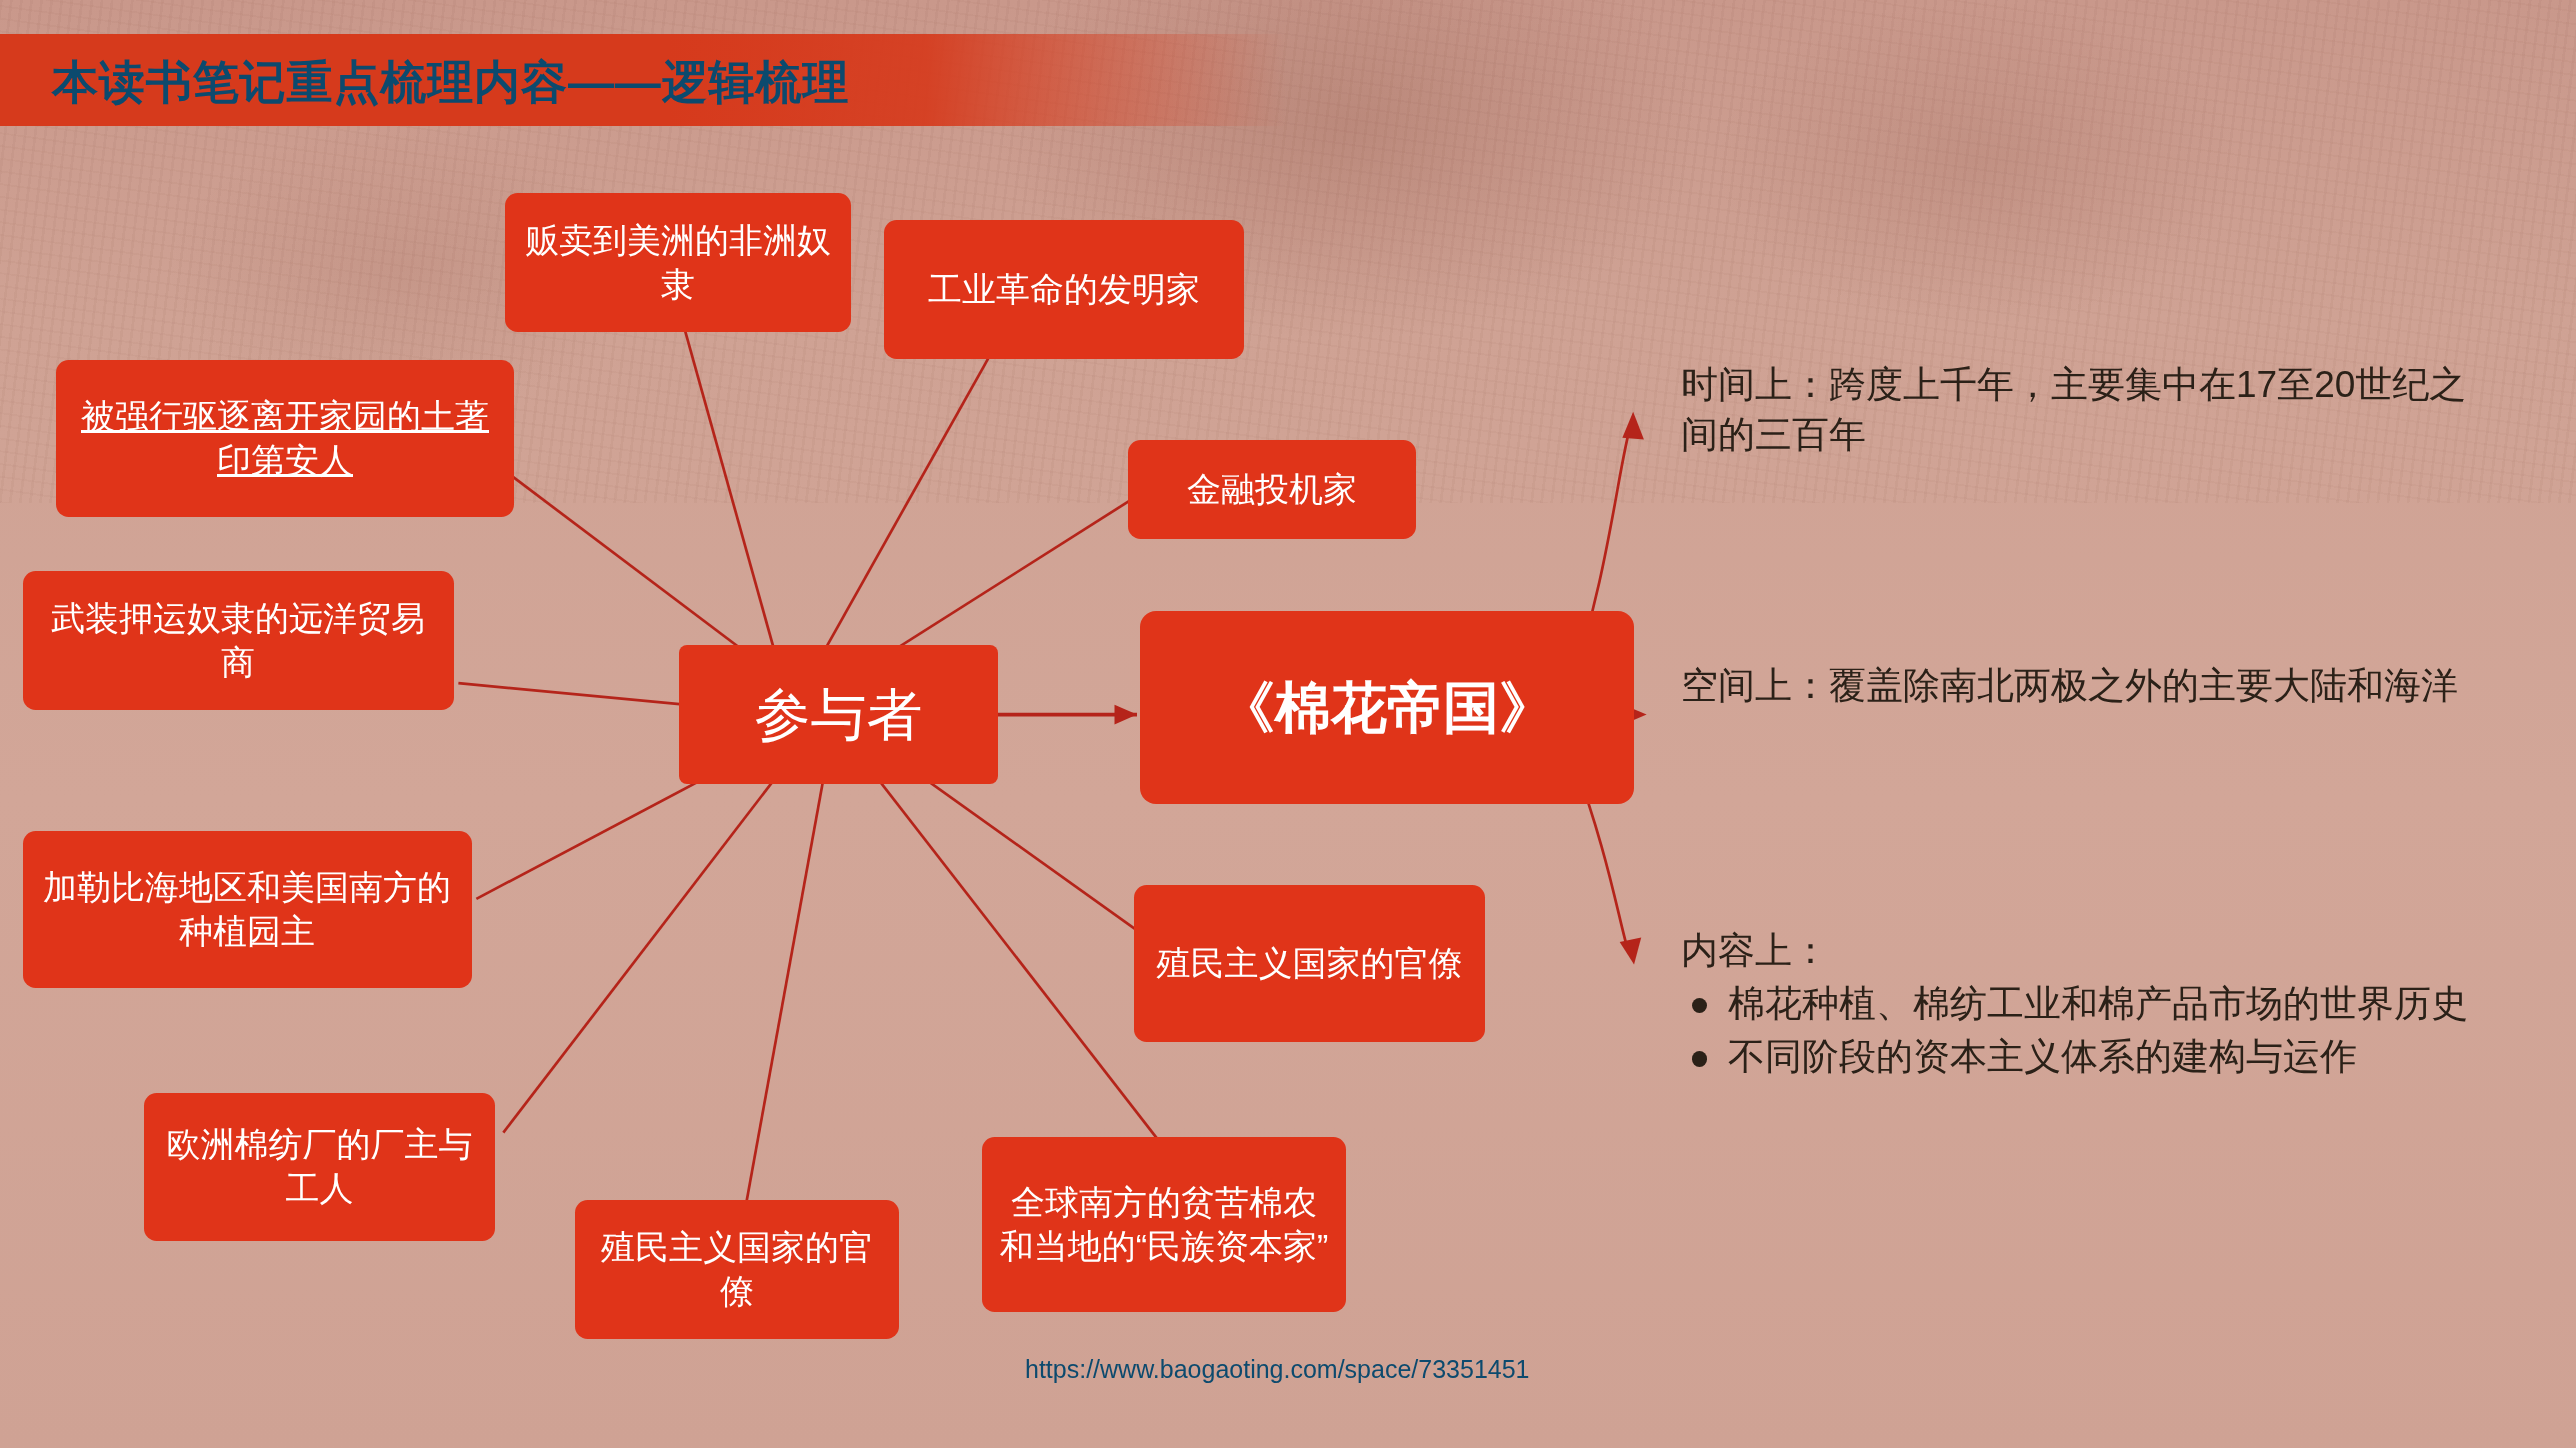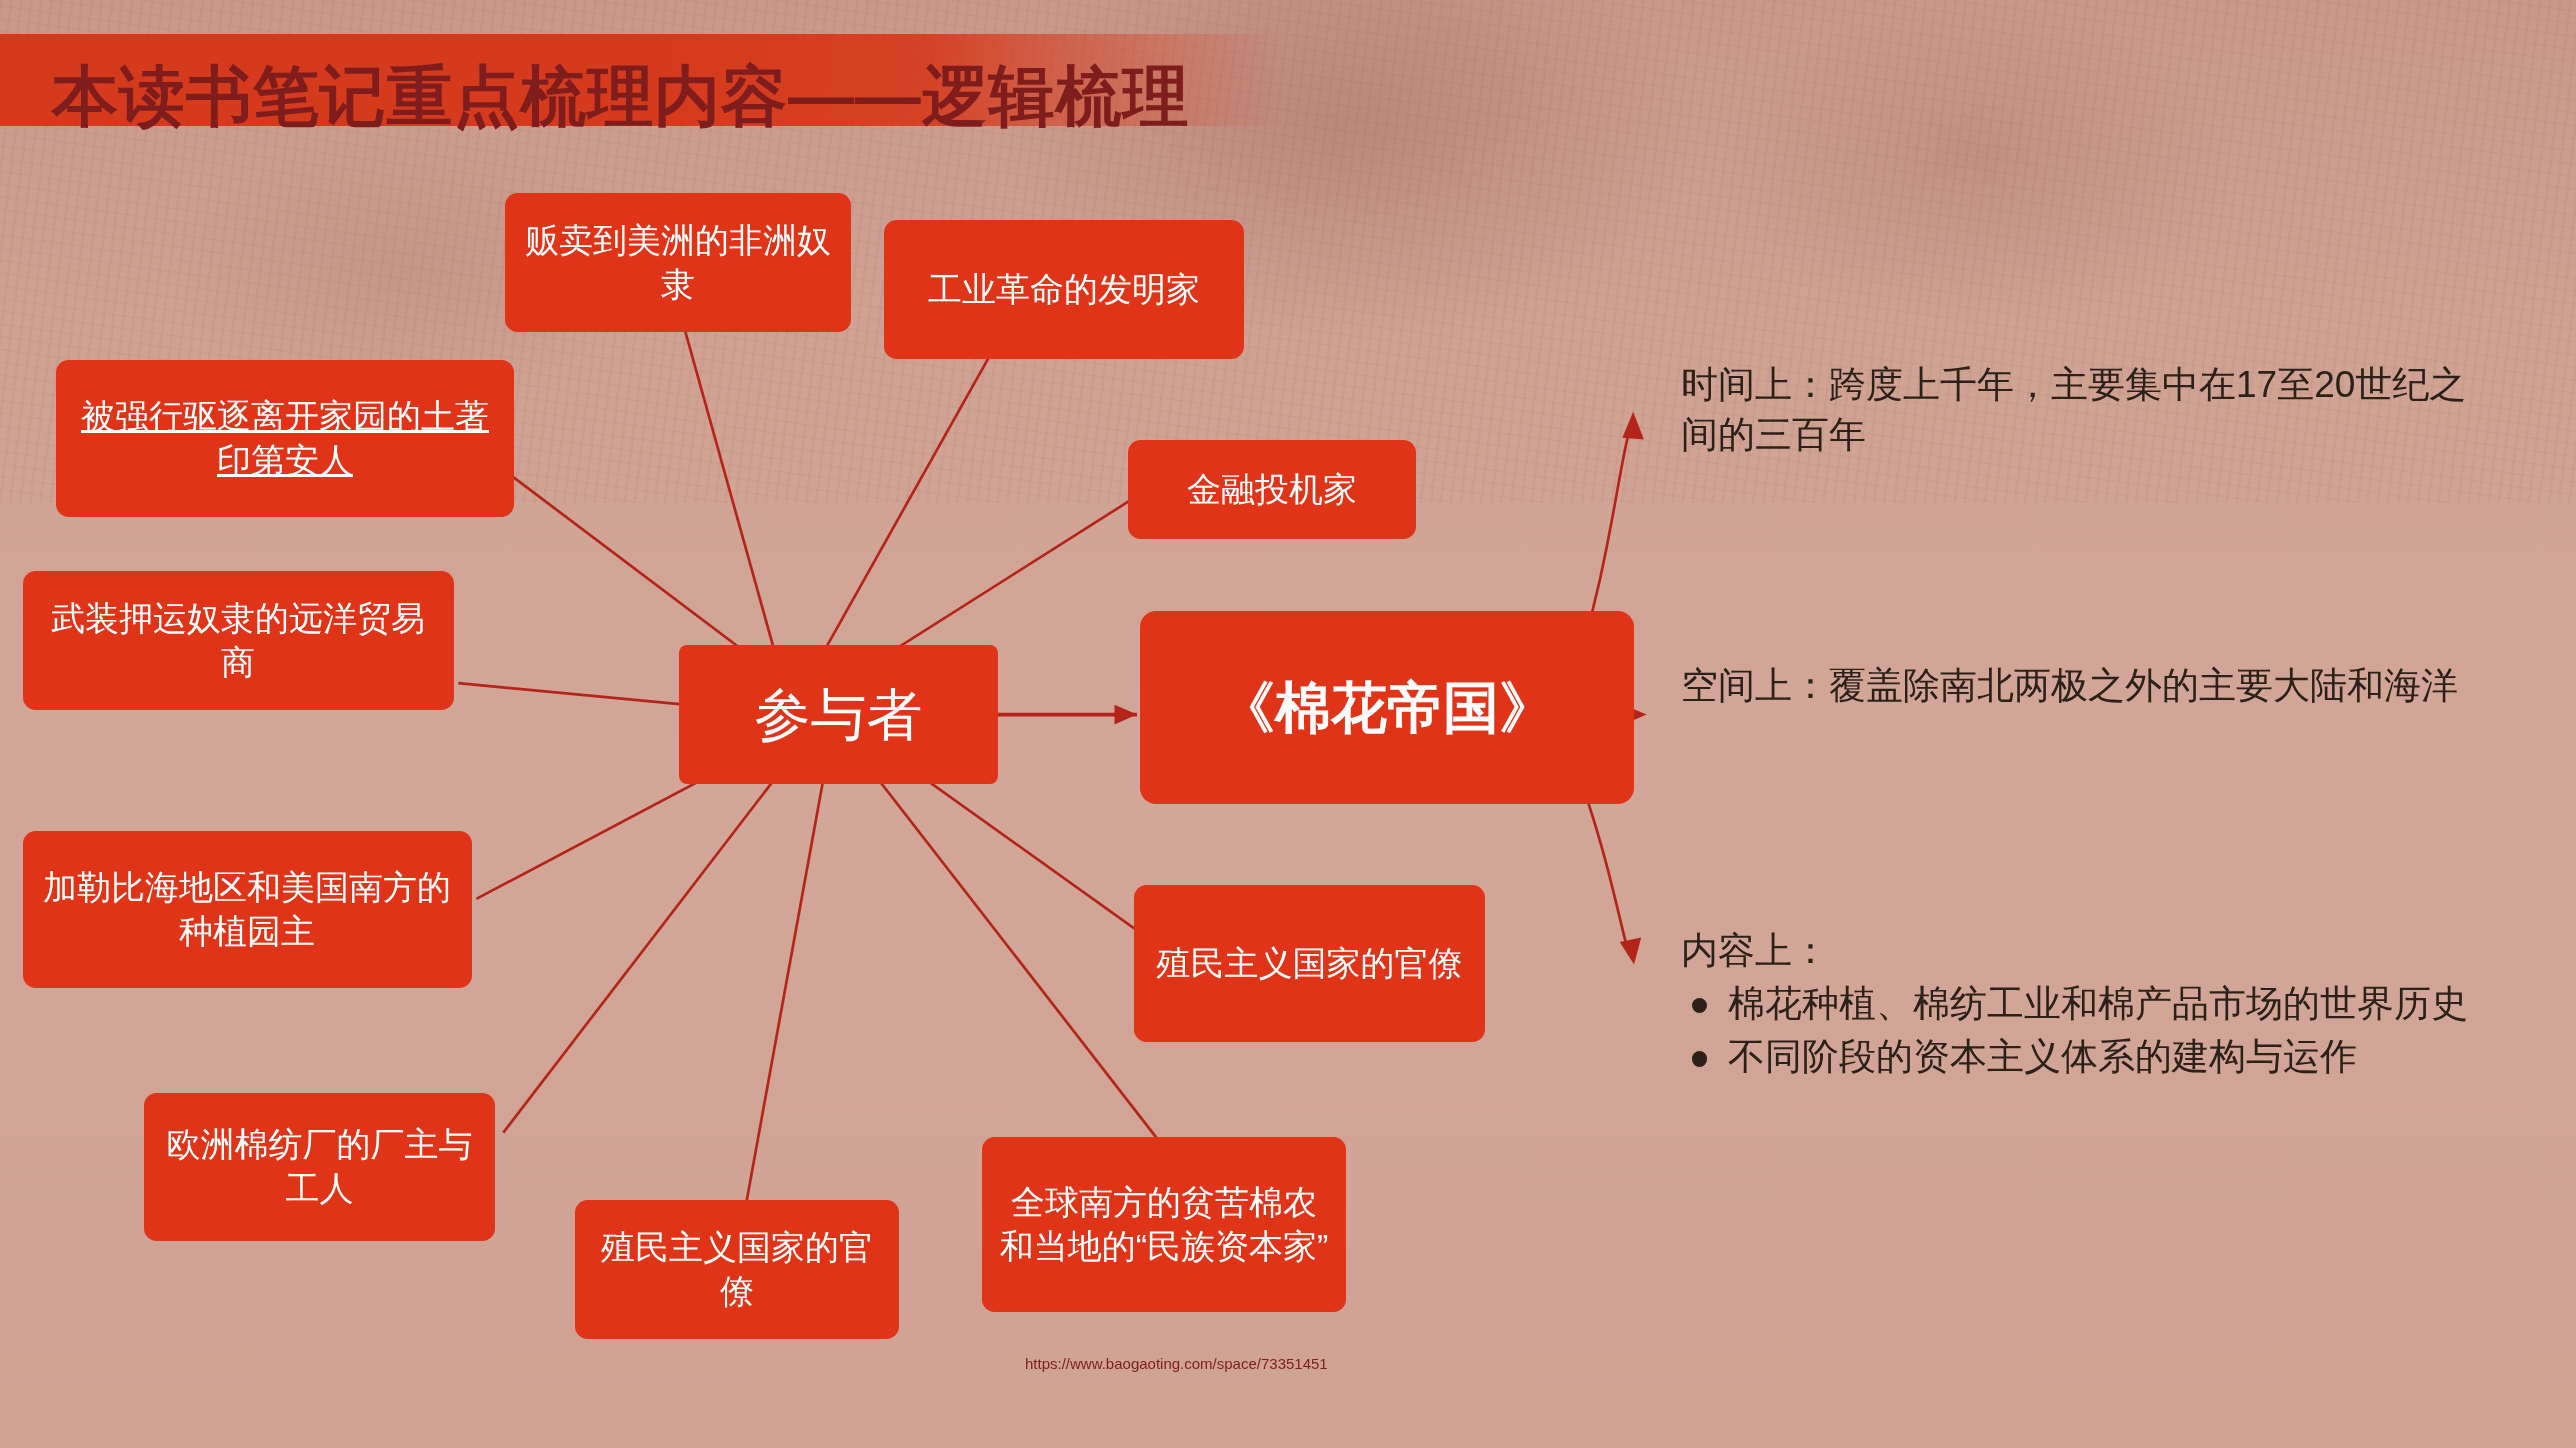--- a/index.html
+++ b/index.html
@@ -42,23 +42,23 @@
   .title-bar {
     position: absolute;
     left: 0; top: 34px;
     width: 1287px;
     height: 92px;
     background: linear-gradient(90deg, #d63a1c 0%, #d63a1c 52%, rgba(214,58,28,0.92) 72%, rgba(214,58,28,0.0) 100%);
   }
   .title-text {
     position: absolute;
     left: 52px; top: 52px;
-    font-size: 66px;
+    font-size: 46px;
     font-weight: bold;
-    color: #7f1d1d;
+    color: #0c4a6e;
     letter-spacing: 0.9px;
     white-space: nowrap;
   }
   
   .node {
     position: absolute;
     background: #e03419;
     border-radius: 12.6px;
     color: #ffffff;
     display: flex;
@@ -101,22 +101,22 @@
     position: absolute;
     left: 10.8px; top: 19px;
     width: 15.3px; height: 15.3px;
     border-radius: 50%;
     background: #2b2118;
   }
   .url {
     position: absolute;
     left: 1025px;
     top: 1355px;
-    font-size: 15px;
-    color: #7f1d1d;
+    font-size: 25px;
+    color: #0c4a6e;
     font-family: "Liberation Sans", sans-serif;
   }
   svg.lines {
     position: absolute;
     left: 0; top: 0;
     width: 2576px; height: 1449px;
     pointer-events: none;
   }
 </style>
 </head>

